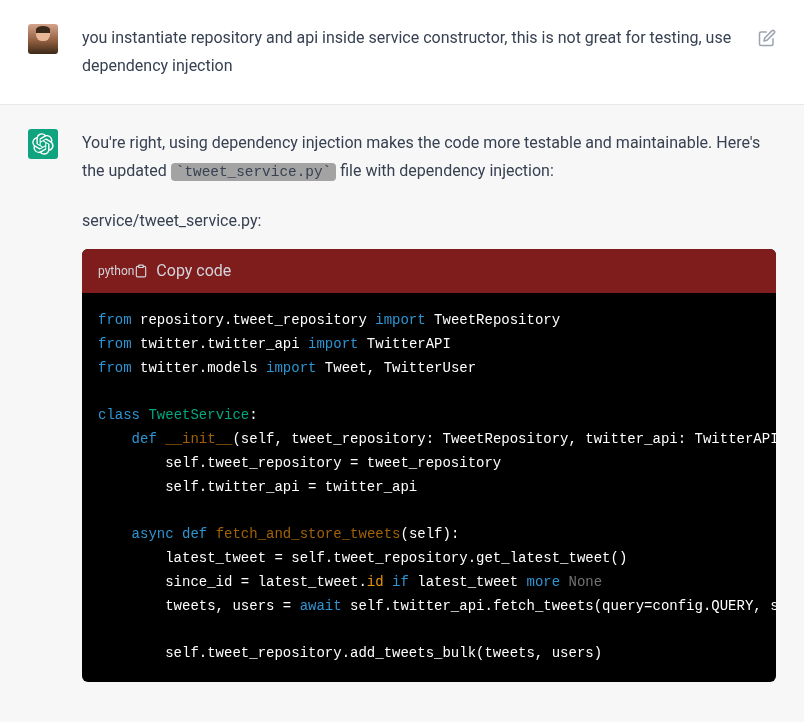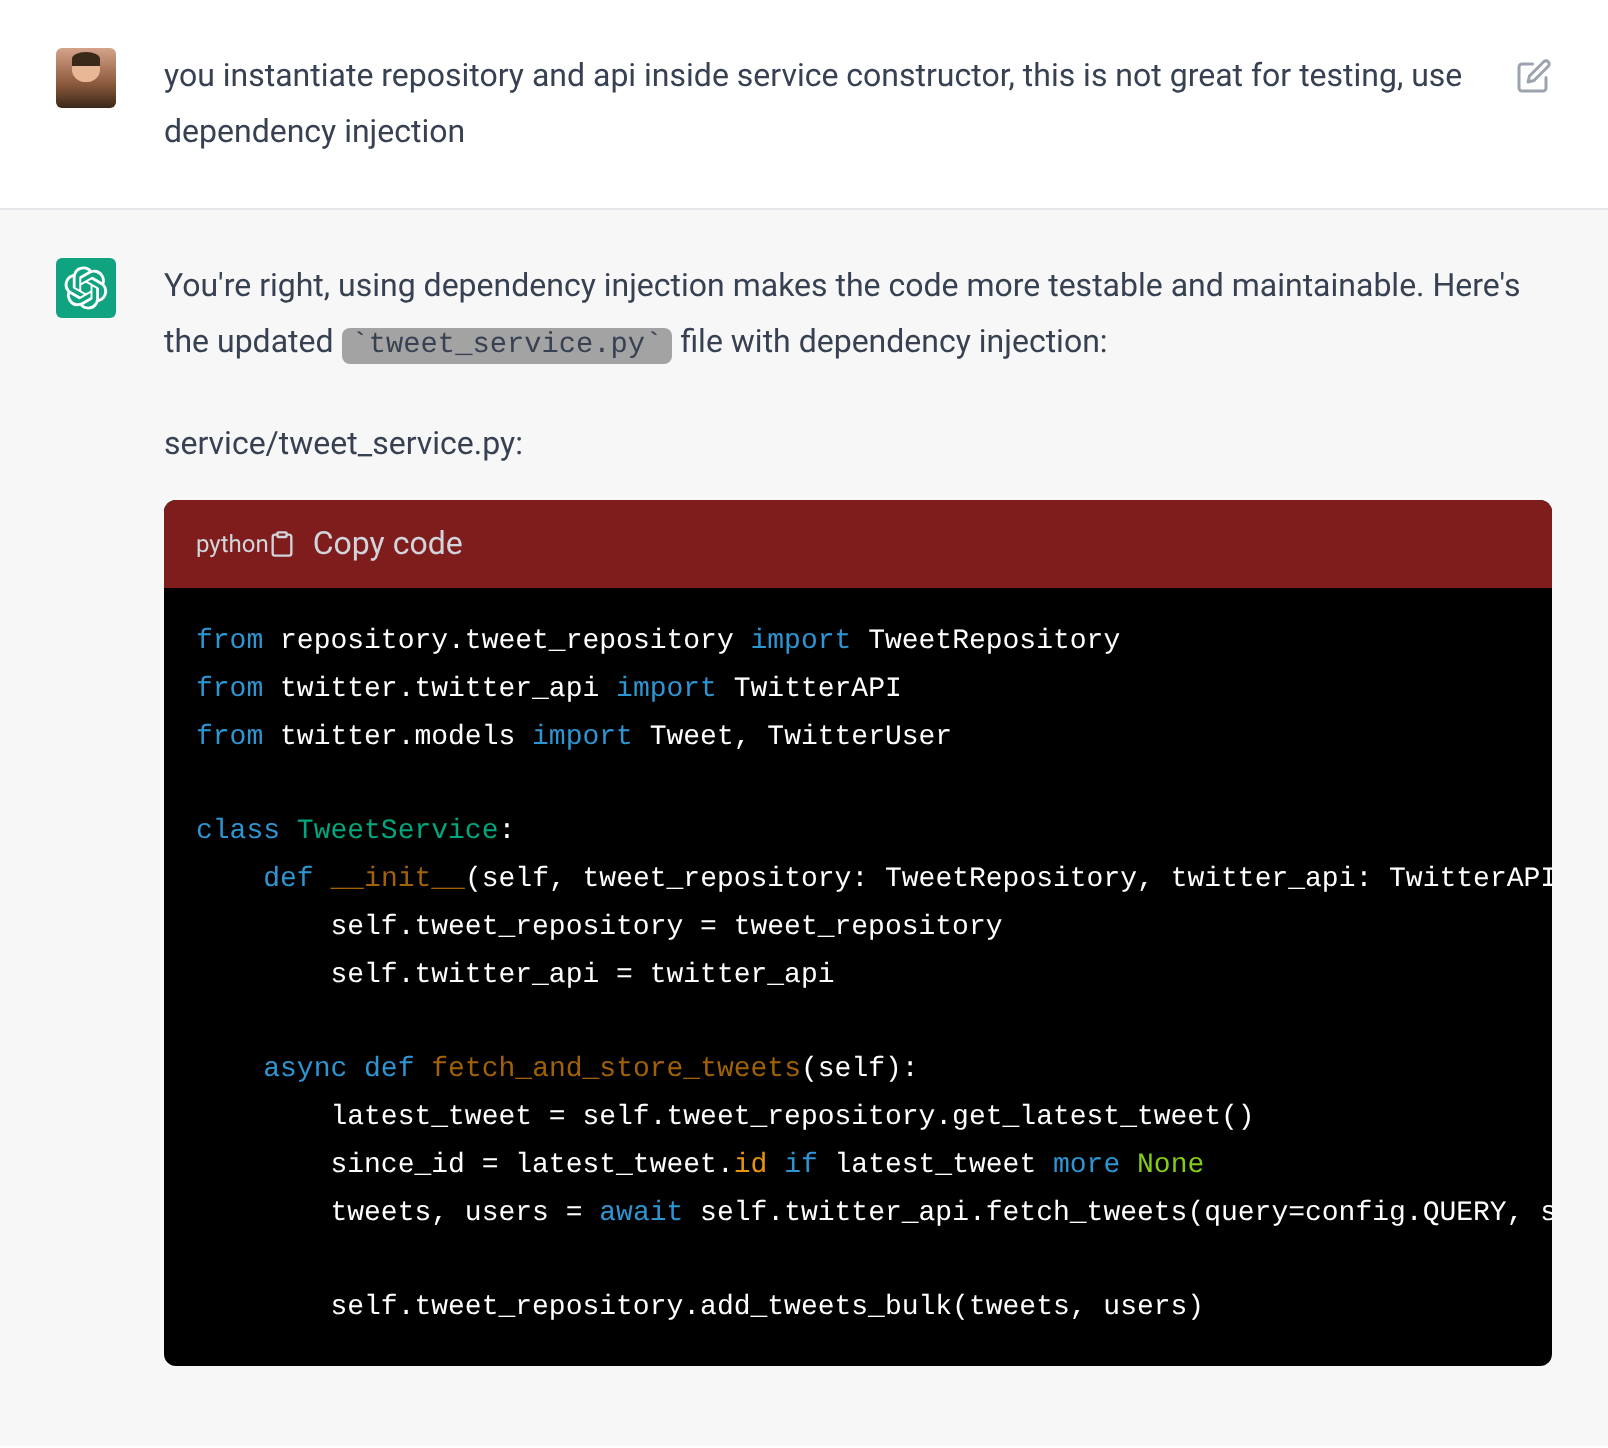--- a/index.html
+++ b/index.html
@@ -147,21 +147,21 @@
     }
     .code-content::-webkit-scrollbar-thumb {
       background: #6b7280;
       border-radius: 4px;
     }
     .tok-kw { color: #2e95d3; }
     .tok-cls { color: #00a67d; }
     .tok-def { color: #a16207; }
     .tok-id { color: #ffffff; }
     .tok-punc { color: #ffffff; }
-    .tok-bool { color: #84cc16; }
+    .tok-bool { color: #737373; }
     .tok-prop { color: #e9950c; text-align: center; }
   </style>
 </head>
 <body>
 
 <div class="message user">
   <div class="avatar human"></div>
   <div class="message-body">
     <div class="user-row">
       <div class="user-text">you instantiate repository and api inside service constructor, this is not great for testing, use dependency injection</div>

